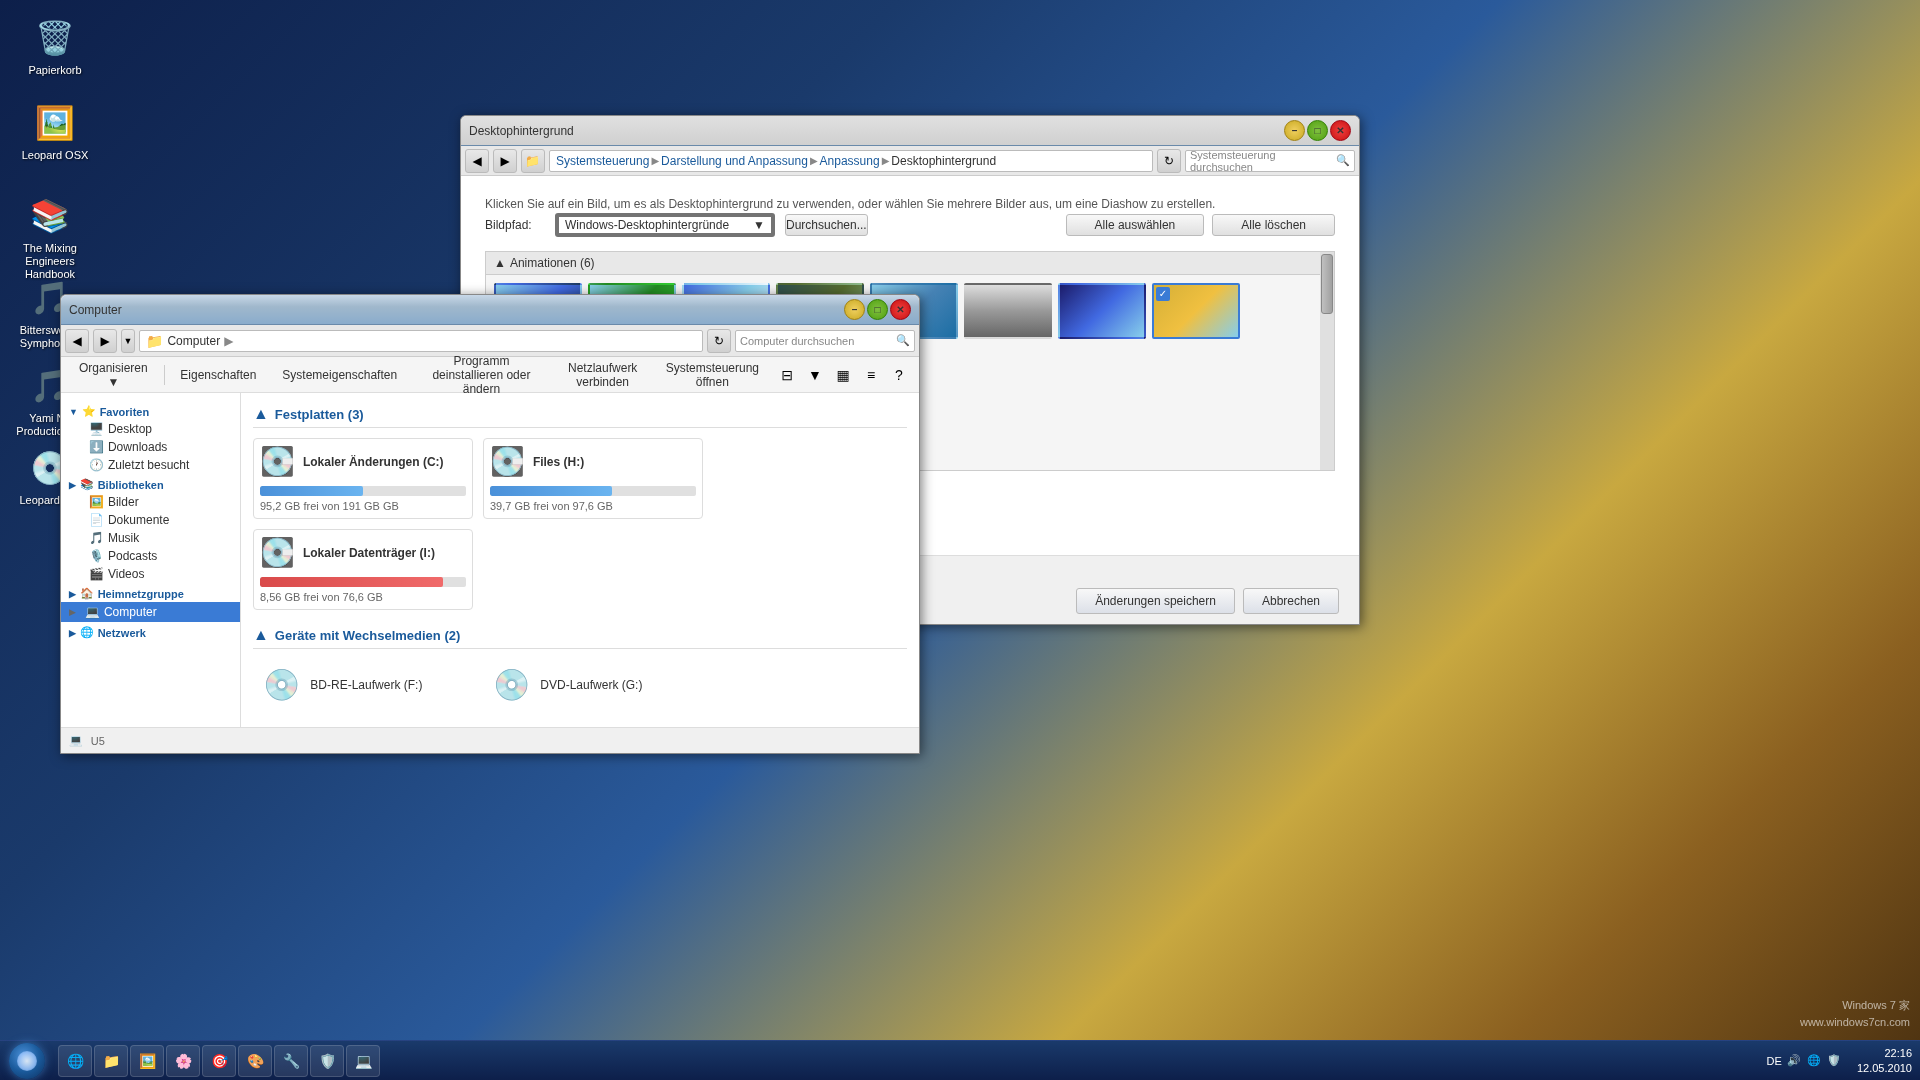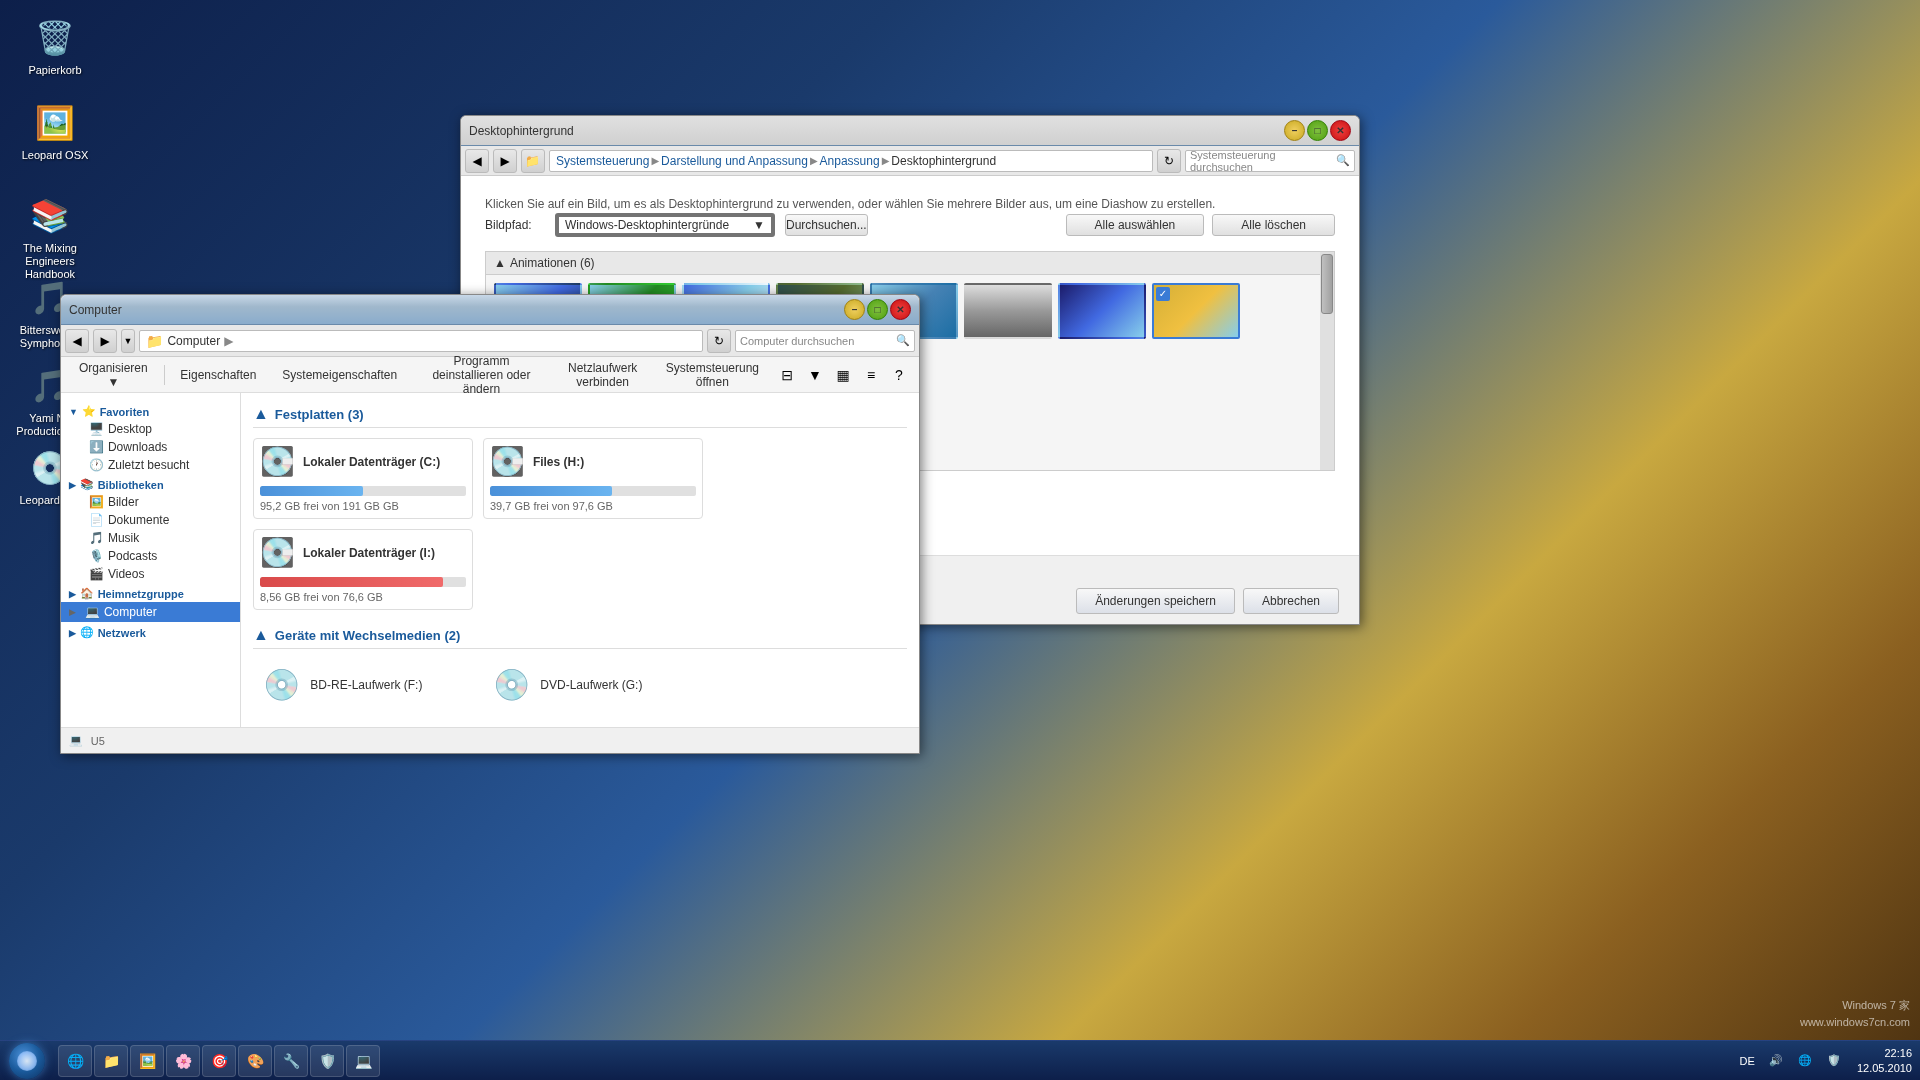--- a/index.html
+++ b/index.html
@@ -107,21 +107,21 @@
     }
     .taskbar-btn .icon {
       width: 16px;
       height: 16px;
       font-size: 14px;
     }
     .taskbar-tray {
       display: flex;
       align-items: center;
       padding: 0 8px;
-      gap: 15px;
+      gap: 6px;
       color: white;
       font-size: 11px;
     }
     .taskbar-clock {
       text-align: right;
       line-height: 1.3;
       color: white;
       font-size: 11px;
       padding: 0 8px;
     }
@@ -887,21 +887,21 @@
       <div class="drive-section-header">
         <span class="icon">▲</span>
         <span>Festplatten (3)</span>
       </div>
       <div class="drives-grid">
 
         <div class="drive-item">
           <div class="drive-header">
             <span class="drive-icon">💽</span>
             <div>
-              <div class="drive-name">Lokaler Datenträger (C:)</div>
+              <div class="drive-name">Lokaler Änderungen (C:)</div>
             </div>
           </div>
           <div class="drive-bar-container">
             <div class="drive-bar normal" style="width:50%;"></div>
           </div>
           <div class="drive-info">
             <span>95,2 GB</span>
             <span> frei von </span>
             <span>191 GB</span>
             <span> GB</span>

